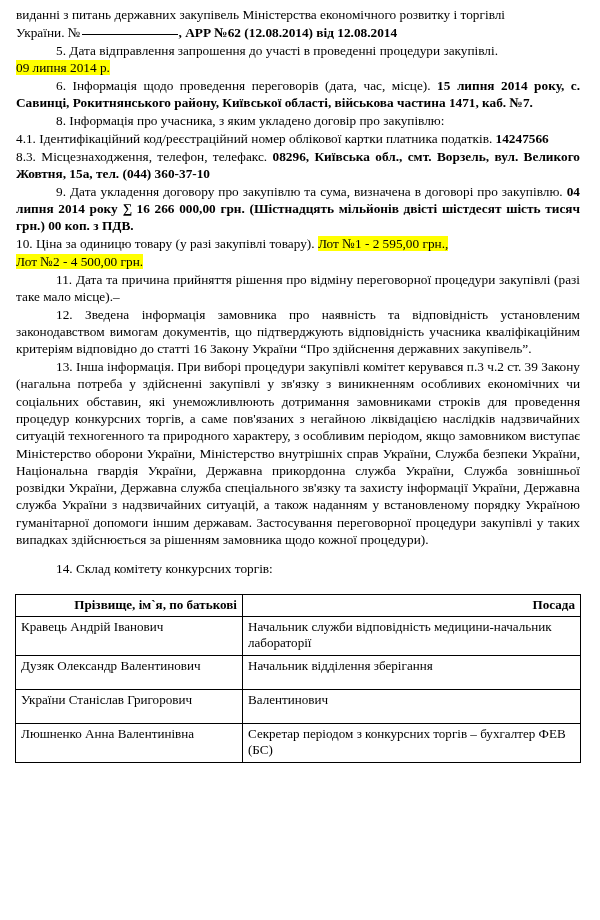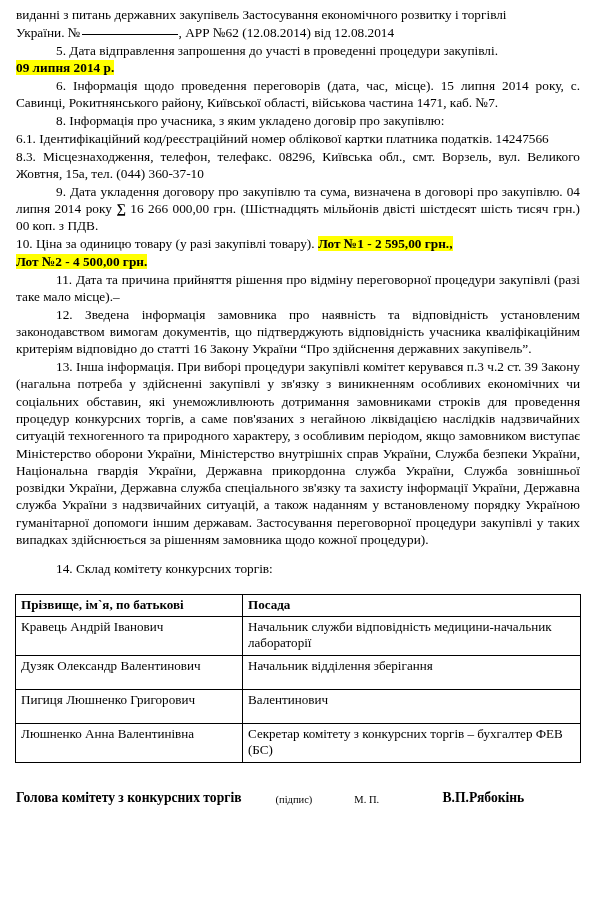--- a/index.html
+++ b/index.html
@@ -22,24 +22,24 @@
     padding: 6px 20px 0 16px;
     overflow: hidden;
   }
   p {
     margin: 0 0 0.5px 0;
     text-align: justify;
     text-justify: inter-word;
   }
   p.noindent { text-indent: 0; }
   p.indent { text-indent: 40px; }
-  b, .b { font-weight: normal; }
+  b, .b { font-weight: bold; }
   .hl {
     background: #ffff00;
-    font-weight: bold;
+    font-weight: normal;
   }
   .gap-m { height: 11px; }
   .gap-l { height: 16px; }
   .blank-line {
     display: inline-block;
     border-bottom: 1.4px solid #000;
     width: 96px;
     vertical-align: 2px;
     margin: 0 1px;
   }
@@ -53,21 +53,21 @@
     table-layout: fixed;
   }
   table.committee td, table.committee th {
     border: 1.3px solid #000;
     padding: 2px 5px 3px 5px;
     vertical-align: top;
     font-size: 13.1px;
     line-height: 1.26;
   }
   table.committee th {
-    text-align: left;
+    text-align: right;
     font-weight: bold;
     padding-top: 2px;
     padding-bottom: 3px;
   }
   table.committee col.c1 { width: 227px; }
   table.committee col.c2 { width: 338px; }
   td.name-cell { white-space: nowrap; }
   tr.tall td { height: 37px; }
   tr.short td { height: 34px; }
 
@@ -97,33 +97,33 @@
     padding-left: 28px;
     gap: 42px;
   }
   .sig-name { white-space: nowrap; }
 </style>
 </head>
 <body>
 
 <div class="page">
 
-  <p class="noindent"><span>виданні з питань державних закупівель Застосування економічного розвитку і торгівлі</span></p>
+  <p class="noindent"><span>виданні з питань державних закупівель Міністерства економічного розвитку і торгівлі</span></p>
   <p class="noindent"><span>України. №</span><span class="blank-line"></span><b>, АРР №62 (12.08.2014) від 12.08.2014</b></p>
 
   <p class="indent"><span>5.</span> <span>Дата відправлення запрошення до участі в проведенні процедури закупівлі.</span></p>
   <p class="noindent"><span class="hl">09 липня 2014 р.</span></p>
 
   <p class="indent"><span>6.</span> <span>Інформація щодо проведення переговорів (дата, час, місце).</span> <b>15 липня 2014 року, с. Савинці, Рокитнянського району, Київської області, військова частина 1471, каб. №7.</b></p>
 
 
   <p class="indent"><span>8.</span> <span>Інформація про учасника, з яким укладено договір про закупівлю:</span></p>
 
 
-  <p class="noindent"><span>6.1.</span> <span>Ідентифікаційний код/реєстраційний номер облікової картки платника податків.</span> <b>14247566</b></p>
+  <p class="noindent"><span>4.1.</span> <span>Ідентифікаційний код/реєстраційний номер облікової картки платника податків.</span> <b>14247566</b></p>
 
   <p class="noindent"><span>8.3.</span> <span>Місцезнаходження, телефон, телефакс.</span> <b>08296, Київська обл., смт. Ворзель, вул. Великого Жовтня, 15а, тел. (044) 360-37-10</b></p>
 
   <p class="indent"><span>9.</span> <span>Дата укладення договору про закупівлю та сума, визначена в договорі про закупівлю.</span> <b>04 липня 2014 року</b> <b class="sigma">∑</b> <b>16 266 000,00 грн. (Шістнадцять мільйонів двісті шістдесят шість тисяч грн.) 00 коп. з ПДВ.</b></p>
 
   <p class="noindent"><span>10.</span> <span>Ціна за одиницю товару (у разі закупівлі товару).</span> <span class="hl">Лот №1 - 2 595,00 грн.,</span></p>
   <p class="noindent"><span class="hl">Лот №2 - 4 500,00 грн.</span></p>
 
   <p class="indent"><span>11.</span> <span>Дата та причина прийняття рішення про відміну переговорної процедури закупівлі (разі таке мало місце).–</span></p>
 
@@ -151,35 +151,24 @@
     <tbody>
       <tr class="tall">
         <td class="name-cell">Кравець Андрій Іванович</td>
         <td>Начальник служби відповідність медицини-начальник лабораторії</td>
       </tr>
       <tr class="short">
         <td class="name-cell">Дузяк Олександр Валентинович</td>
         <td>Начальник відділення зберігання</td>
       </tr>
       <tr class="short">
-        <td class="name-cell">Пигиця Люшненко Григорович</td>
+        <td class="name-cell">України Станіслав Григорович</td>
         <td>Валентинович</td>
       </tr>
       <tr class="tall">
         <td class="name-cell">Люшненко Анна Валентинівна</td>
-        <td>Секретар комітету з конкурсних торгів – бухгалтер ФЕВ (БС)</td>
+        <td>Секретар періодом з конкурсних торгів – бухгалтер ФЕВ (БС)</td>
       </tr>
     </tbody>
   </table>
 
-  <div class="sig-row">
-    <span class="sig-title">Голова комітету з конкурсних торгів</span>
-    <span class="sig-line-wrap">
-      <span class="sig-line"></span>
-      <span class="sig-caption">
-        <span>(підпис)</span>
-        <span>М. П.</span>
-      </span>
-    </span>
-    <span class="sig-name">В.П.Рябокінь</span>
-  </div>
 
 </div>
 
 </body></html>

